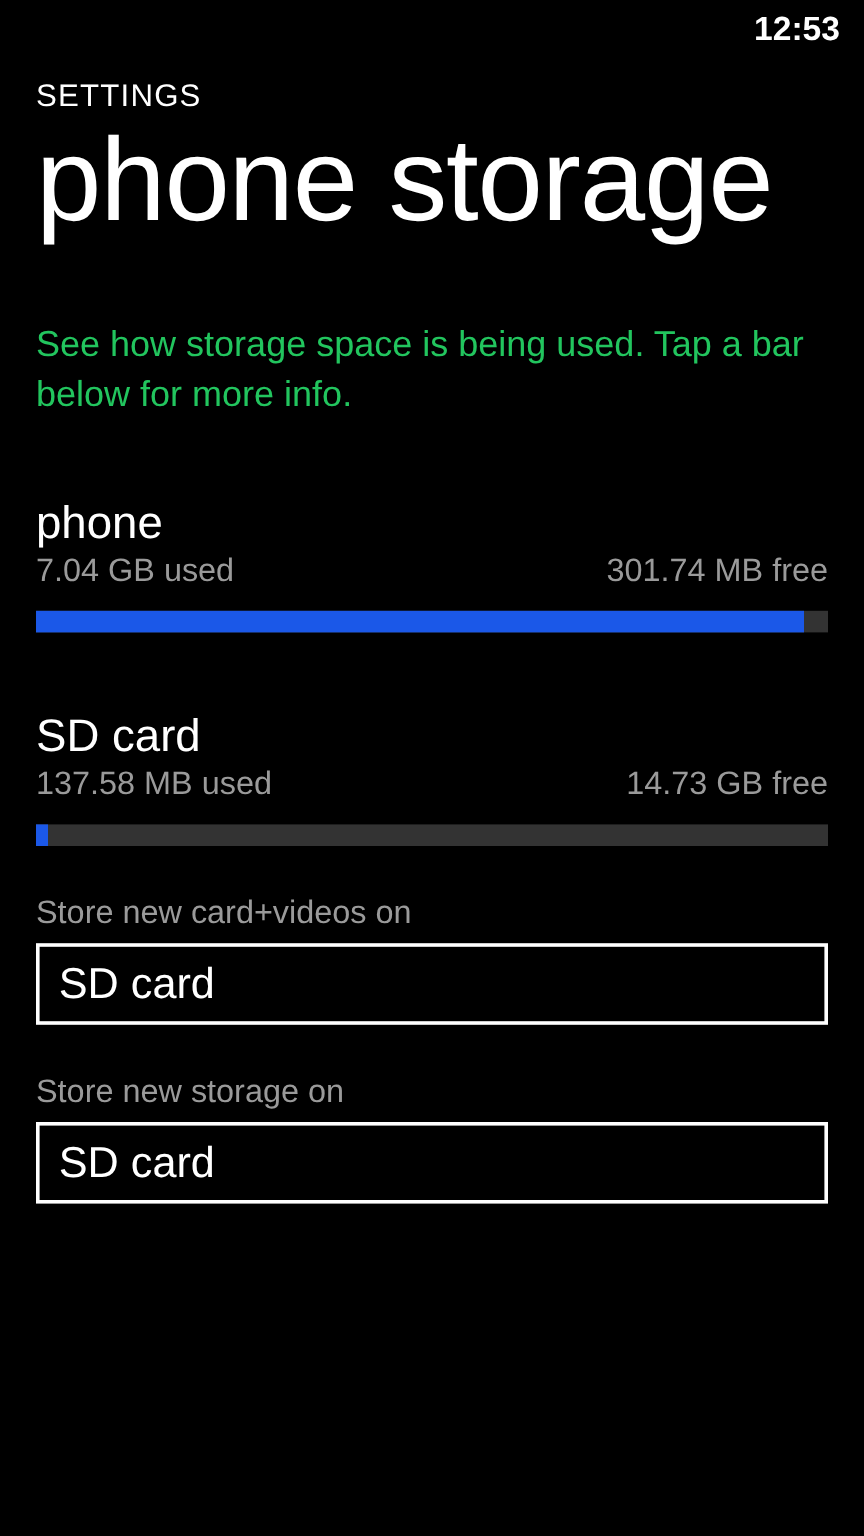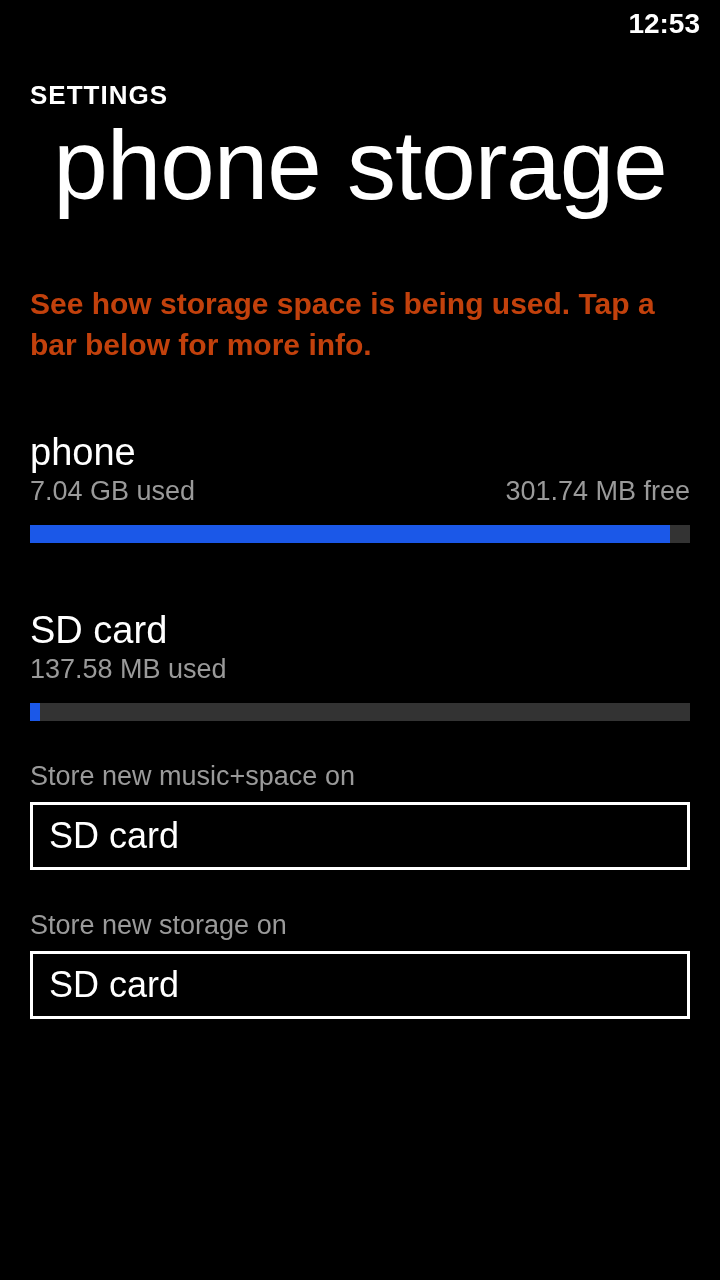--- a/index.html
+++ b/index.html
@@ -22,39 +22,38 @@
       top: 8px;
       right: 20px;
       font-size: 28px;
       font-weight: 700;
     }
     .content {
       padding: 60px 30px 0 30px;
     }
     .breadcrumb {
       font-size: 26px;
-      font-weight: 700;
+      font-weight: 400;
       letter-spacing: 1px;
-      margin-top: 20px;
+      margin-top: 4px;
     }
     .page-title {
       font-size: 98px;
       font-weight: 300;
       line-height: 1;
       margin-top: 5px;
       letter-spacing: -1px;
       white-space: nowrap;
-      text-align: center;
     }
     .description {
       font-size: 30px;
-      font-weight: 700;
+      font-weight: 400;
       line-height: 1.35;
       margin-top: 70px;
-      color: #c2410c;
+      color: #22c55e;
     }
     .storage-section {
       margin-top: 66px;
     }
     .storage-label {
       font-size: 38px;
       font-weight: 300;
       color: #ffffff;
     }
     .storage-row {
@@ -125,29 +124,30 @@
     </div>
     <div class="progress-bar">
       <div class="progress-fill" style="width:97%"></div>
     </div>
   </div>
 
   <div class="storage-section">
     <div class="storage-label">SD card</div>
     <div class="storage-row">
       <span class="storage-used">137.58 MB used</span>
+      <span class="storage-free">14.73 GB free</span>
     </div>
     <div class="progress-bar">
       <div class="progress-fill" style="width:1.5%"></div>
     </div>
   </div>
 
 
   <div class="select-group">
-    <div class="select-label">Store new music+space on</div>
+    <div class="select-label">Store new card+videos on</div>
     <div class="select-box">SD card</div>
   </div>
 
   <div class="select-group">
     <div class="select-label">Store new storage on</div>
     <div class="select-box">SD card</div>
   </div>
 </div>
 
 </body></html>

